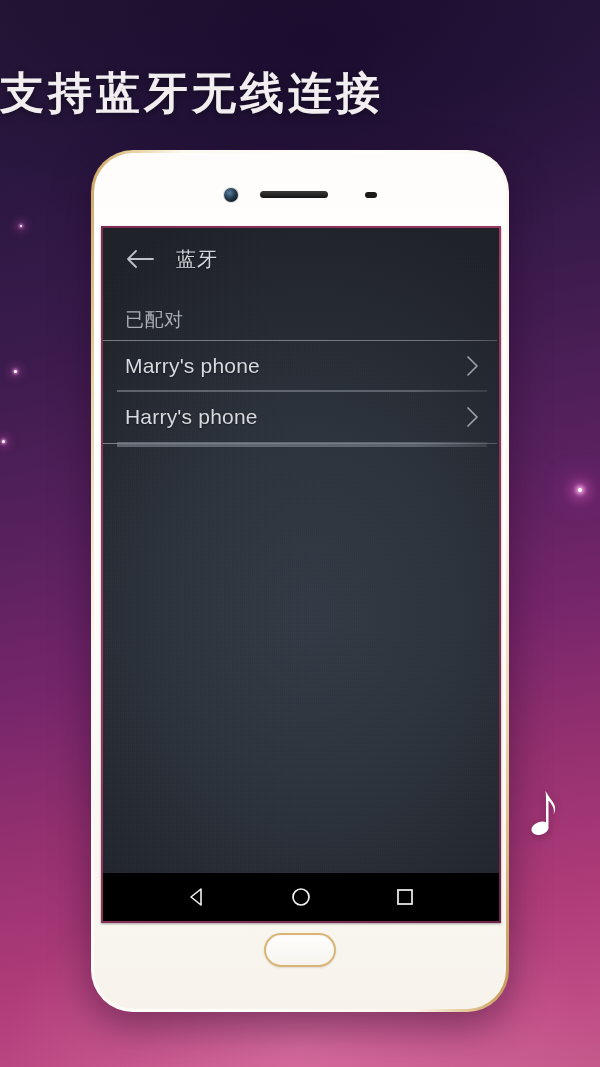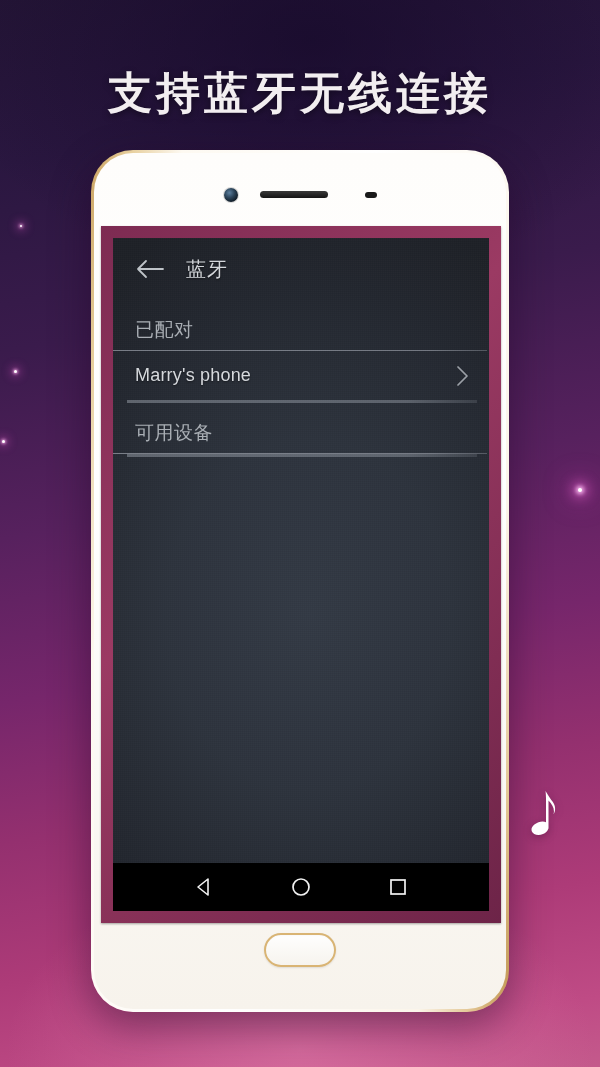--- a/index.html
+++ b/index.html
@@ -57,21 +57,21 @@
       0 0 3px 1px rgba(255,180,240,.8),
       0 0 9px 4px rgba(215,80,190,.35);
   }
 
   
   .headline {
     position: absolute;
     left: 0;
     top: 64px;
     width: 600px;
-    text-align: center;
+    text-align: left;
     font-family: "Liberation Serif", "DejaVu Serif", serif;
     font-size: 44px;
     font-weight: bold;
     letter-spacing: 4px;
     color: #f2eef0;
     text-shadow: 0 2px 7px rgba(0,0,0,.45);
     white-space: nowrap;
   }
 
   
@@ -132,21 +132,21 @@
   }
 
   
   .screen-frame {
     position: absolute;
     left: 7px;
     top: 73px;
     width: 400px;
     height: 697px;
     background: linear-gradient(135deg, #7d2b52, #9b3a63 40%, #6d2448);
-    padding: 12px;
+    padding: 2px;
     box-shadow: 0 1px 2px rgba(0,0,0,.35);
   }
   .screen {
     position: relative;
     width: 100%;
     height: 100%;
     overflow: hidden;
     background:
       radial-gradient(ellipse 340px 420px at 52% 56%, #333a45 0%, #2d333d 42%, #23272f 78%, #1e2127 100%);
   }
@@ -208,21 +208,21 @@
     position: relative;
     z-index: 2;
     height: 49.3px;
     display: flex;
     align-items: center;
     padding: 0 20px 0 22px;
   }
   .row-label {
     flex: 1 1 auto;
     color: #d6d9dd;
-    font-size: 18px;
+    font-size: 21px;
     letter-spacing: .2px;
     text-shadow: 0 1px 2px rgba(0,0,0,.45);
   }
   .chev {
     flex: 0 0 auto;
     width: 13px;
     height: 22px;
     opacity: .72;
   }
   .chev svg { display: block; }
@@ -338,23 +338,30 @@
               <span class="chev">
                 <svg width="13" height="22" viewBox="0 0 13 22" fill="none">
                   <path d="M2 2 L11 11 L2 20" stroke="#c9ced4" stroke-width="1.7" stroke-linecap="round" stroke-linejoin="round"></path>
                 </svg>
               </span>
             </div>
             <div class="row-rule"></div>
 
             <div class="row-rule"></div>
 
-            <div class="row-rule"></div>
-
-            <div class="section-header">可用设备</div>
+            <div class="list-row">
+              <span class="row-label">Harry's phone</span>
+              <span class="chev">
+                <svg width="13" height="22" viewBox="0 0 13 22" fill="none">
+                  <path d="M2 2 L11 11 L2 20" stroke="#c9ced4" stroke-width="1.7" stroke-linecap="round" stroke-linejoin="round"></path>
+                </svg>
+              </span>
+            </div>
+            <div class="row-rule"></div>
+
             <div class="section-rule"></div>
 
             <div class="row-rule"></div>
 
             <div class="row-rule"></div>
 
             <div class="row-rule"></div>
 
             <div class="screen-filler"></div>
 

